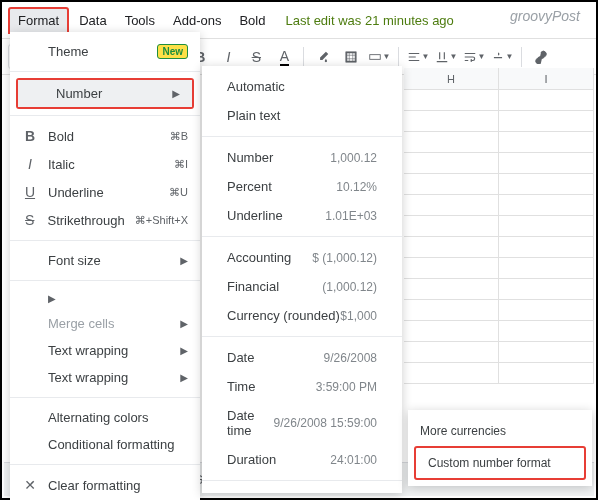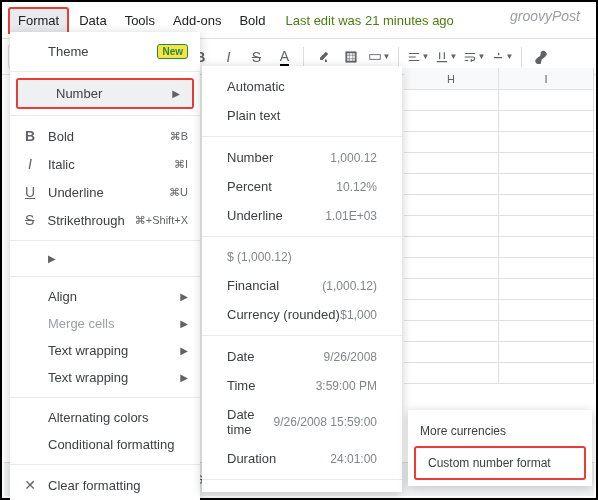--- a/index.html
+++ b/index.html
@@ -229,26 +229,26 @@
         <span class="sc">⌘U</span>
       </div>
   <div class="item">
         <span class="ic"><span class="strike-text">S</span></span>
         <span class="lbl">Strikethrough</span>
         <span class="sc">⌘+Shift+X</span>
       </div>
   <div class="divider"></div>
   <div class="item">
         <span class="ic"></span>
-        <span class="arrow">▶</span>
-      </div>
-  <div class="divider"></div>
-  <div class="item">
-        <span class="ic"></span>
-        <span class="lbl">Align</span>
+        <span class="lbl">Font size</span>
+        <span class="arrow">▶</span>
+      </div>
+  <div class="divider"></div>
+  <div class="item">
+        <span class="ic"></span>
         <span class="arrow">▶</span>
       </div>
   <div class="item disabled">
         <span class="ic"></span>
         <span class="lbl">Merge cells</span>
         <span class="arrow">▶</span>
       </div>
   <div class="item">
         <span class="ic"></span>
         <span class="lbl">Text wrapping</span>
@@ -290,20 +290,21 @@
   <div class="row">
         <span class="lbl">Percent</span>
         <span class="ex">10.12%</span>
       </div>
   <div class="row">
         <span class="lbl">Underline</span>
         <span class="ex">1.01E+03</span>
       </div>
   <div class="divider"></div>
   <div class="row">
+        <span class="lbl">Accounting</span>
         <span class="ex">$ (1,000.12)</span>
       </div>
   <div class="row">
         <span class="lbl">Financial</span>
         <span class="ex">(1,000.12)</span>
       </div>
   <div class="row">
         <span class="lbl">Currency (rounded)</span>
         <span class="ex">$1,000</span>
       </div>

